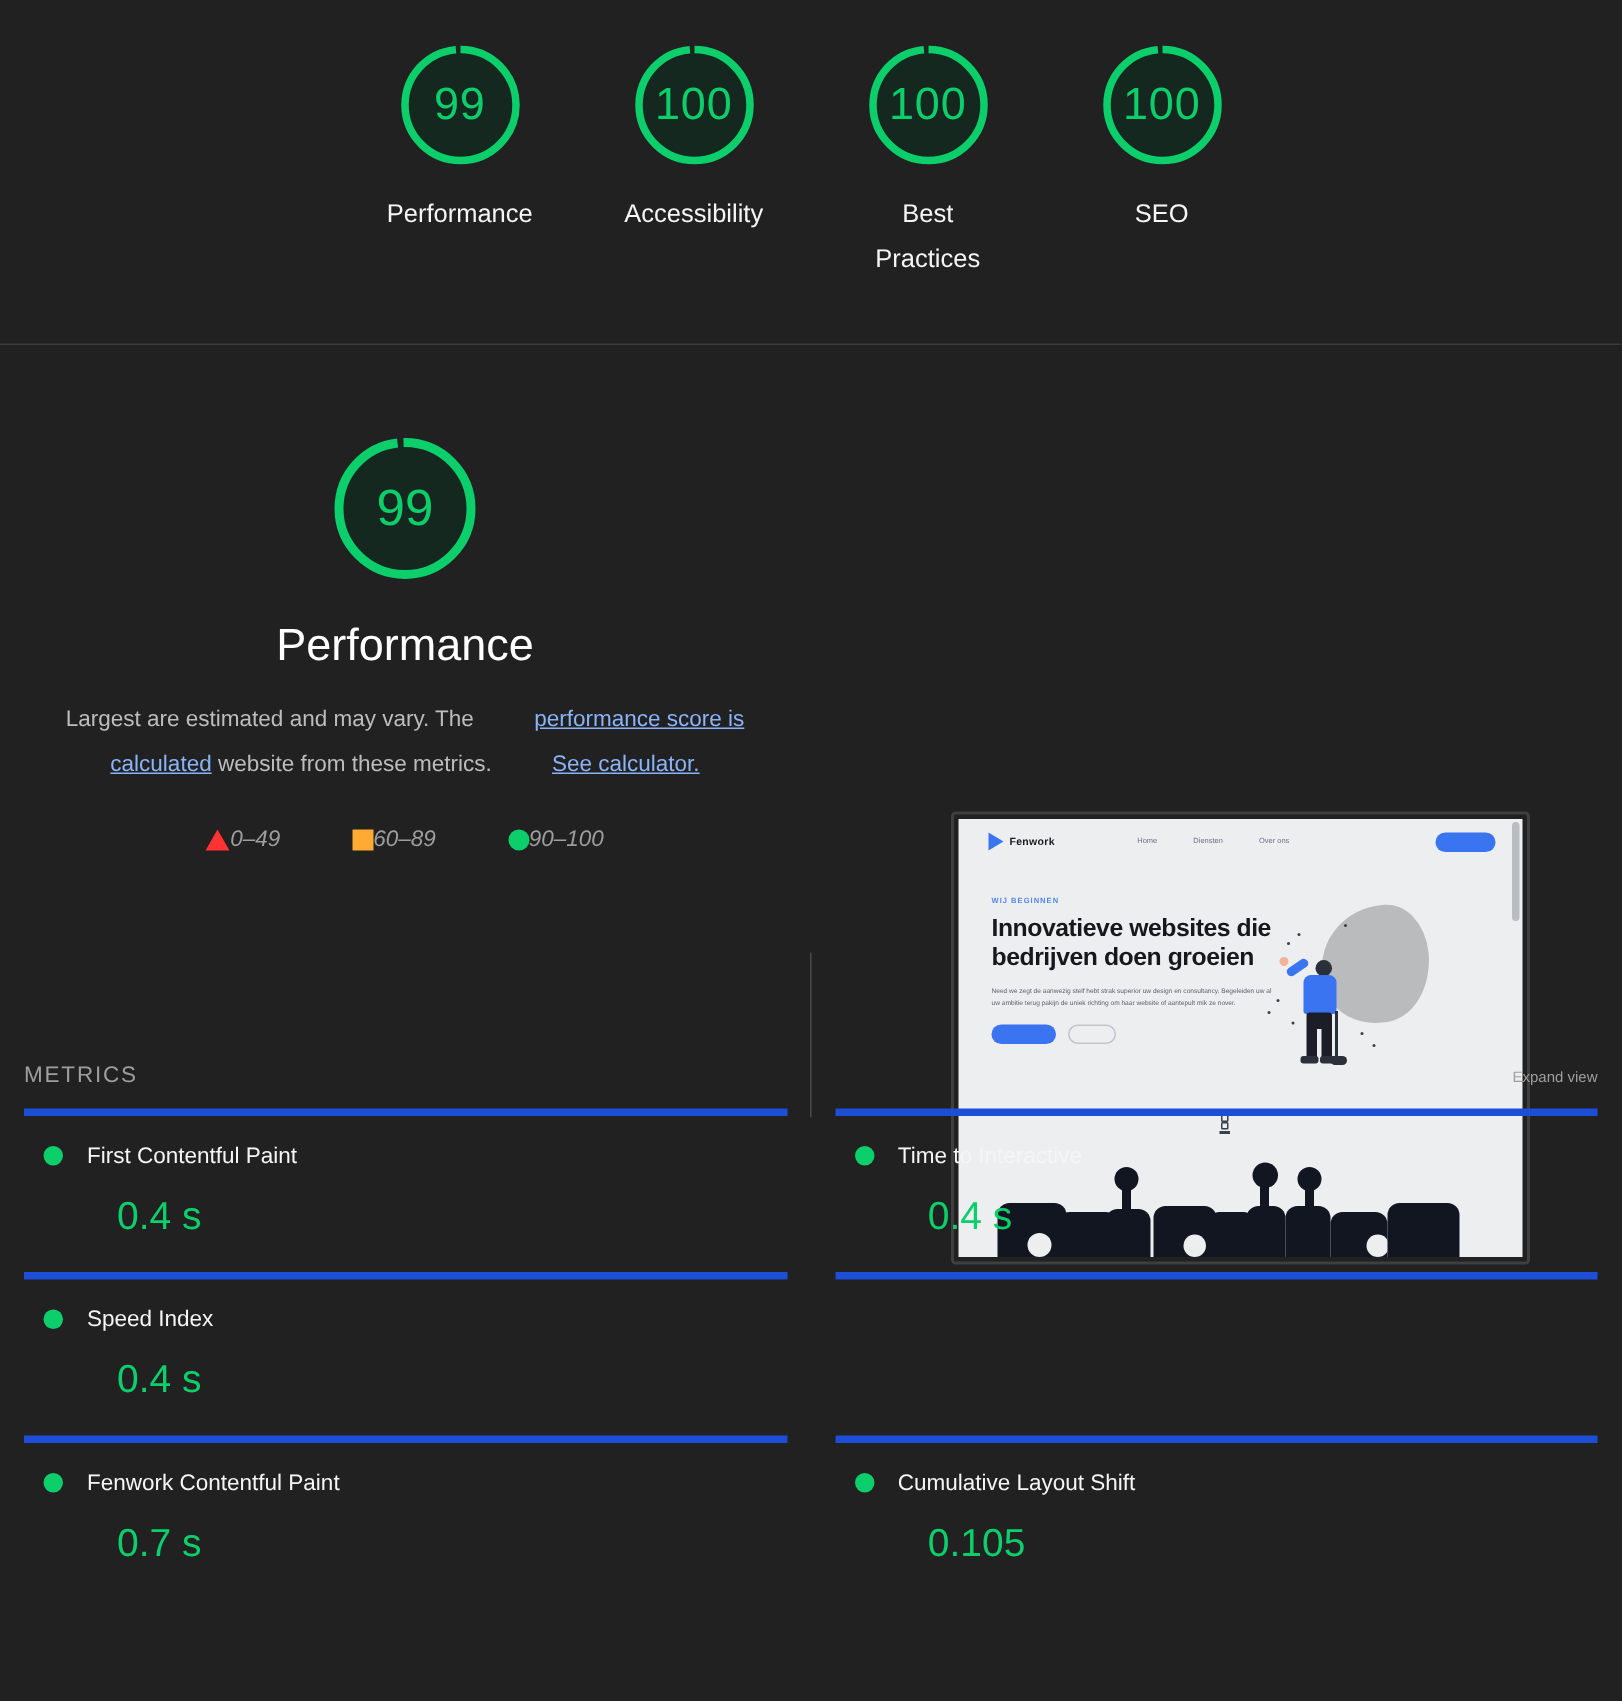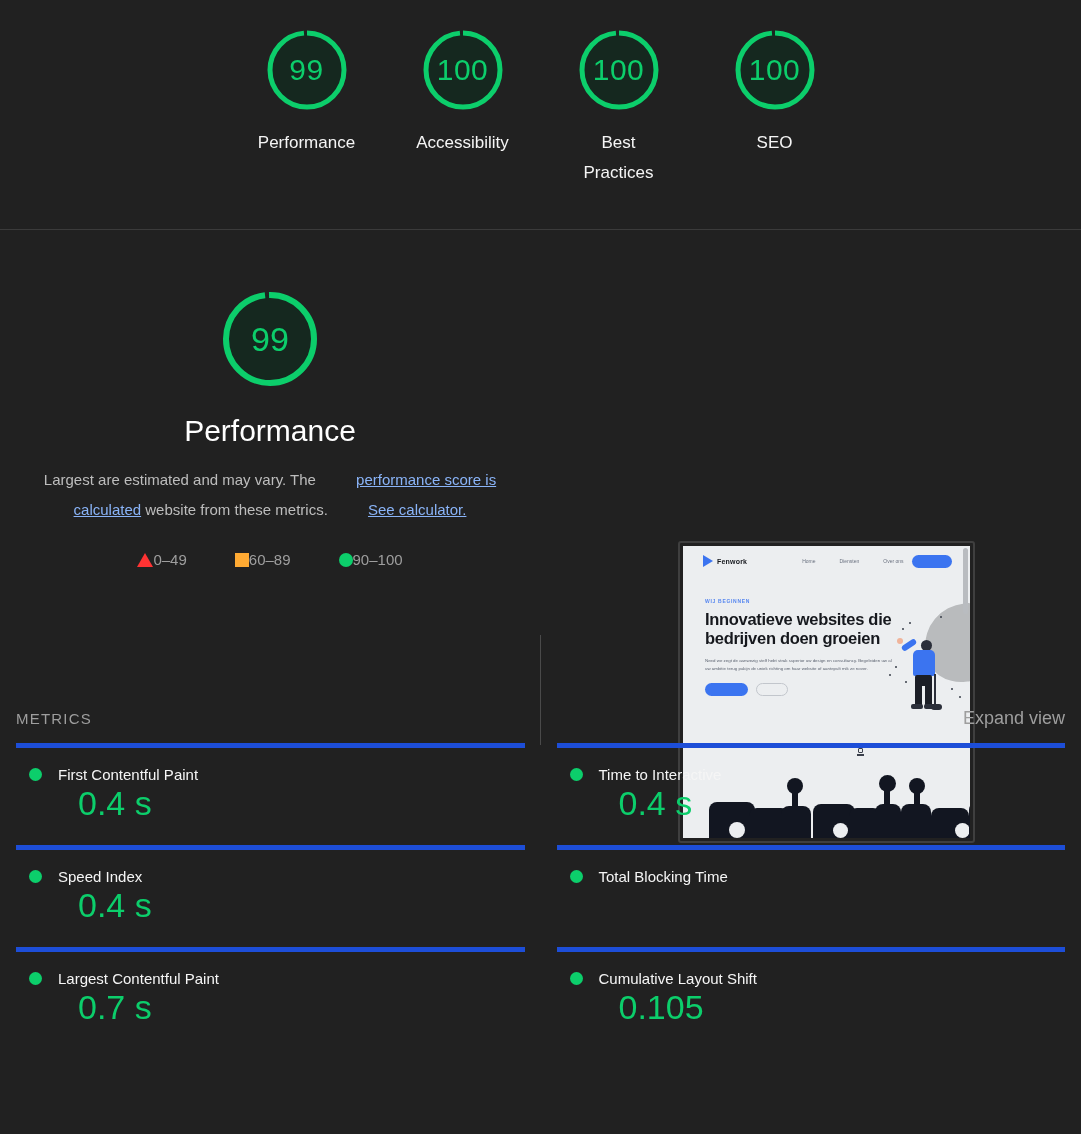--- a/index.html
+++ b/index.html
@@ -109,21 +109,21 @@
     margin-left: 36px;
   }
   .perf-legend {
     margin-top: 26px;
     display: flex;
     align-items: center;
     gap: 48px;
     font-size: 15px;
     color: #9e9e9e;
   }
-  .legend-item { display: flex; align-items: center; gap: 0; }
+  .legend-item { display: flex; align-items: center; gap: 0; font-style: italic; }
   .legend-swatch-fail {
     width: 0; height: 0;
     border-left: 8px solid transparent;
     border-right: 8px solid transparent;
     border-bottom: 14px solid #f33;
   }
   .legend-swatch-avg {
     width: 14px; height: 14px; background: #fa3;
   }
   .legend-swatch-pass {
@@ -137,28 +137,27 @@
     width: 1px;
     height: 110px;
     background: #4a4a4a;
   }
 
   
   .thumb-frame {
     position: absolute;
     left: 634px;
     top: 311px;
-    width: 297px;
+    width: 386px;
     height: 302px;
     background: #212121;
     border: 2px solid #3f3f3f;
     border-radius: 3px;
     padding: 3px;
     overflow: hidden;
-    margin-left: 44px;
   }
   .thumb-page {
     position: relative;
     width: 100%;
     height: 100%;
     background: #eceef0;
     overflow: hidden;
   }
   .thumb-scrollbar {
     position: absolute;
@@ -318,21 +317,21 @@
     justify-content: space-between;
     padding: 18px 0 14px 0;
   }
   .metrics-title {
     font-size: 15px;
     letter-spacing: 1.2px;
     color: #9e9e9e;
     text-transform: uppercase;
   }
   .metrics-expand {
-    font-size: 18px;
+    font-size: 10px;
     color: #9e9e9e;
     cursor: pointer;
     text-align: right;
   }
   .metrics-grid {
     display: grid;
     grid-template-columns: 1fr 1fr;
     column-gap: 32px;
   }
   .metric-item {
@@ -341,23 +340,23 @@
   }
   .metric-row { display: flex; align-items: center; gap: 16px; }
   .metric-dot {
     width: 13px; height: 13px; border-radius: 50%;
     background: #0cce6b;
     flex: none;
     margin-left: 13px;
   }
   .metric-name { font-size: 15px; color: #f5f5f5; }
   .metric-value {
-    margin-top: 1px;
+    margin-top: 16px;
     margin-left: 62px;
-    font-size: 34px;
+    font-size: 26px;
     color: #0cce6b;
   }
 </style>
 </head>
 <body>
 
 <div class="score-bar">
   <div class="score-gauges" id="score-gauges">
       <div class="gauge-item">
         <div class="gauge-ring">
@@ -541,29 +540,25 @@
         <div class="metric-value" style="color:#0cce6b">0.4 s</div>
       </div>
       <div class="metric-item">
         <div class="metric-row">
           <span class="metric-dot" style="background:#0cce6b"></span>
           <span class="metric-name">Speed Index</span>
         </div>
         <div class="metric-value" style="color:#0cce6b">0.4 s</div>
       </div>
       <div class="metric-item">
-        <div class="metric-row">
-          <span class="metric-dot" style="background:#0cce6b"></span>
-          <span class="metric-name">Total Blocking Time</span>
-        </div>
       </div>
       <div class="metric-item">
         <div class="metric-row">
           <span class="metric-dot" style="background:#0cce6b"></span>
-          <span class="metric-name">Largest Contentful Paint</span>
+          <span class="metric-name">Fenwork Contentful Paint</span>
         </div>
         <div class="metric-value" style="color:#0cce6b">0.7 s</div>
       </div>
       <div class="metric-item">
         <div class="metric-row">
           <span class="metric-dot" style="background:#0cce6b"></span>
           <span class="metric-name">Cumulative Layout Shift</span>
         </div>
         <div class="metric-value" style="color:#0cce6b">0.105</div>
       </div>

